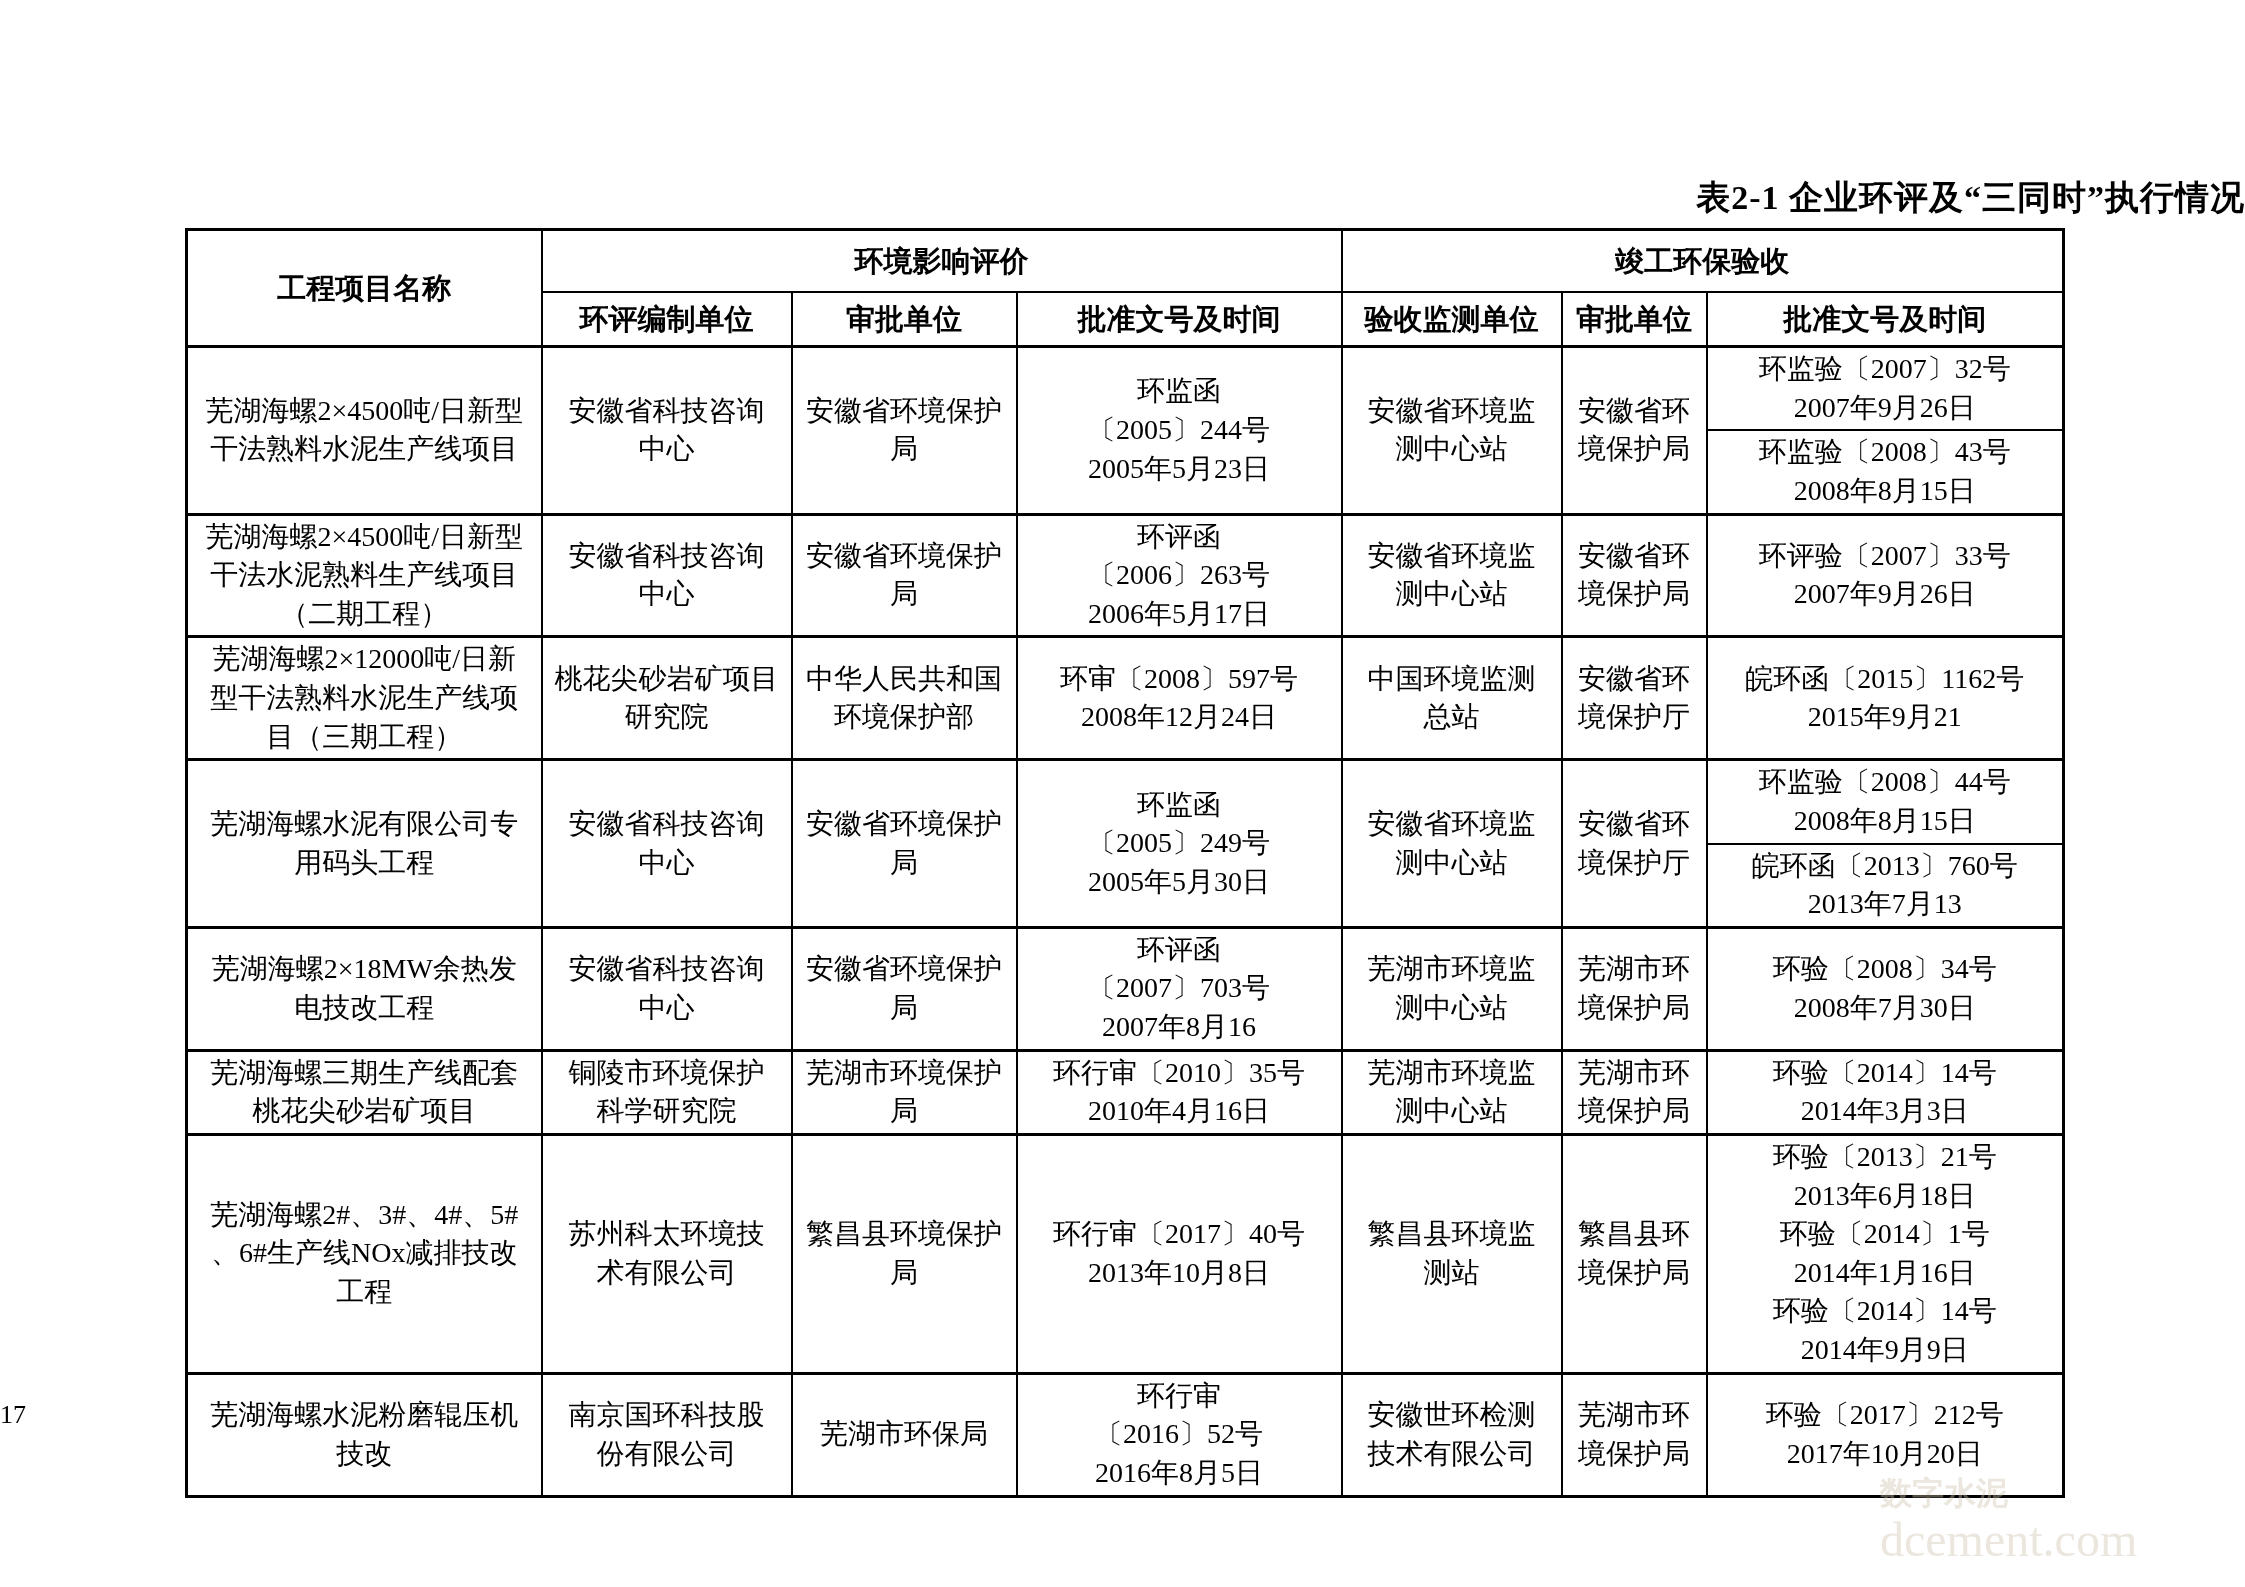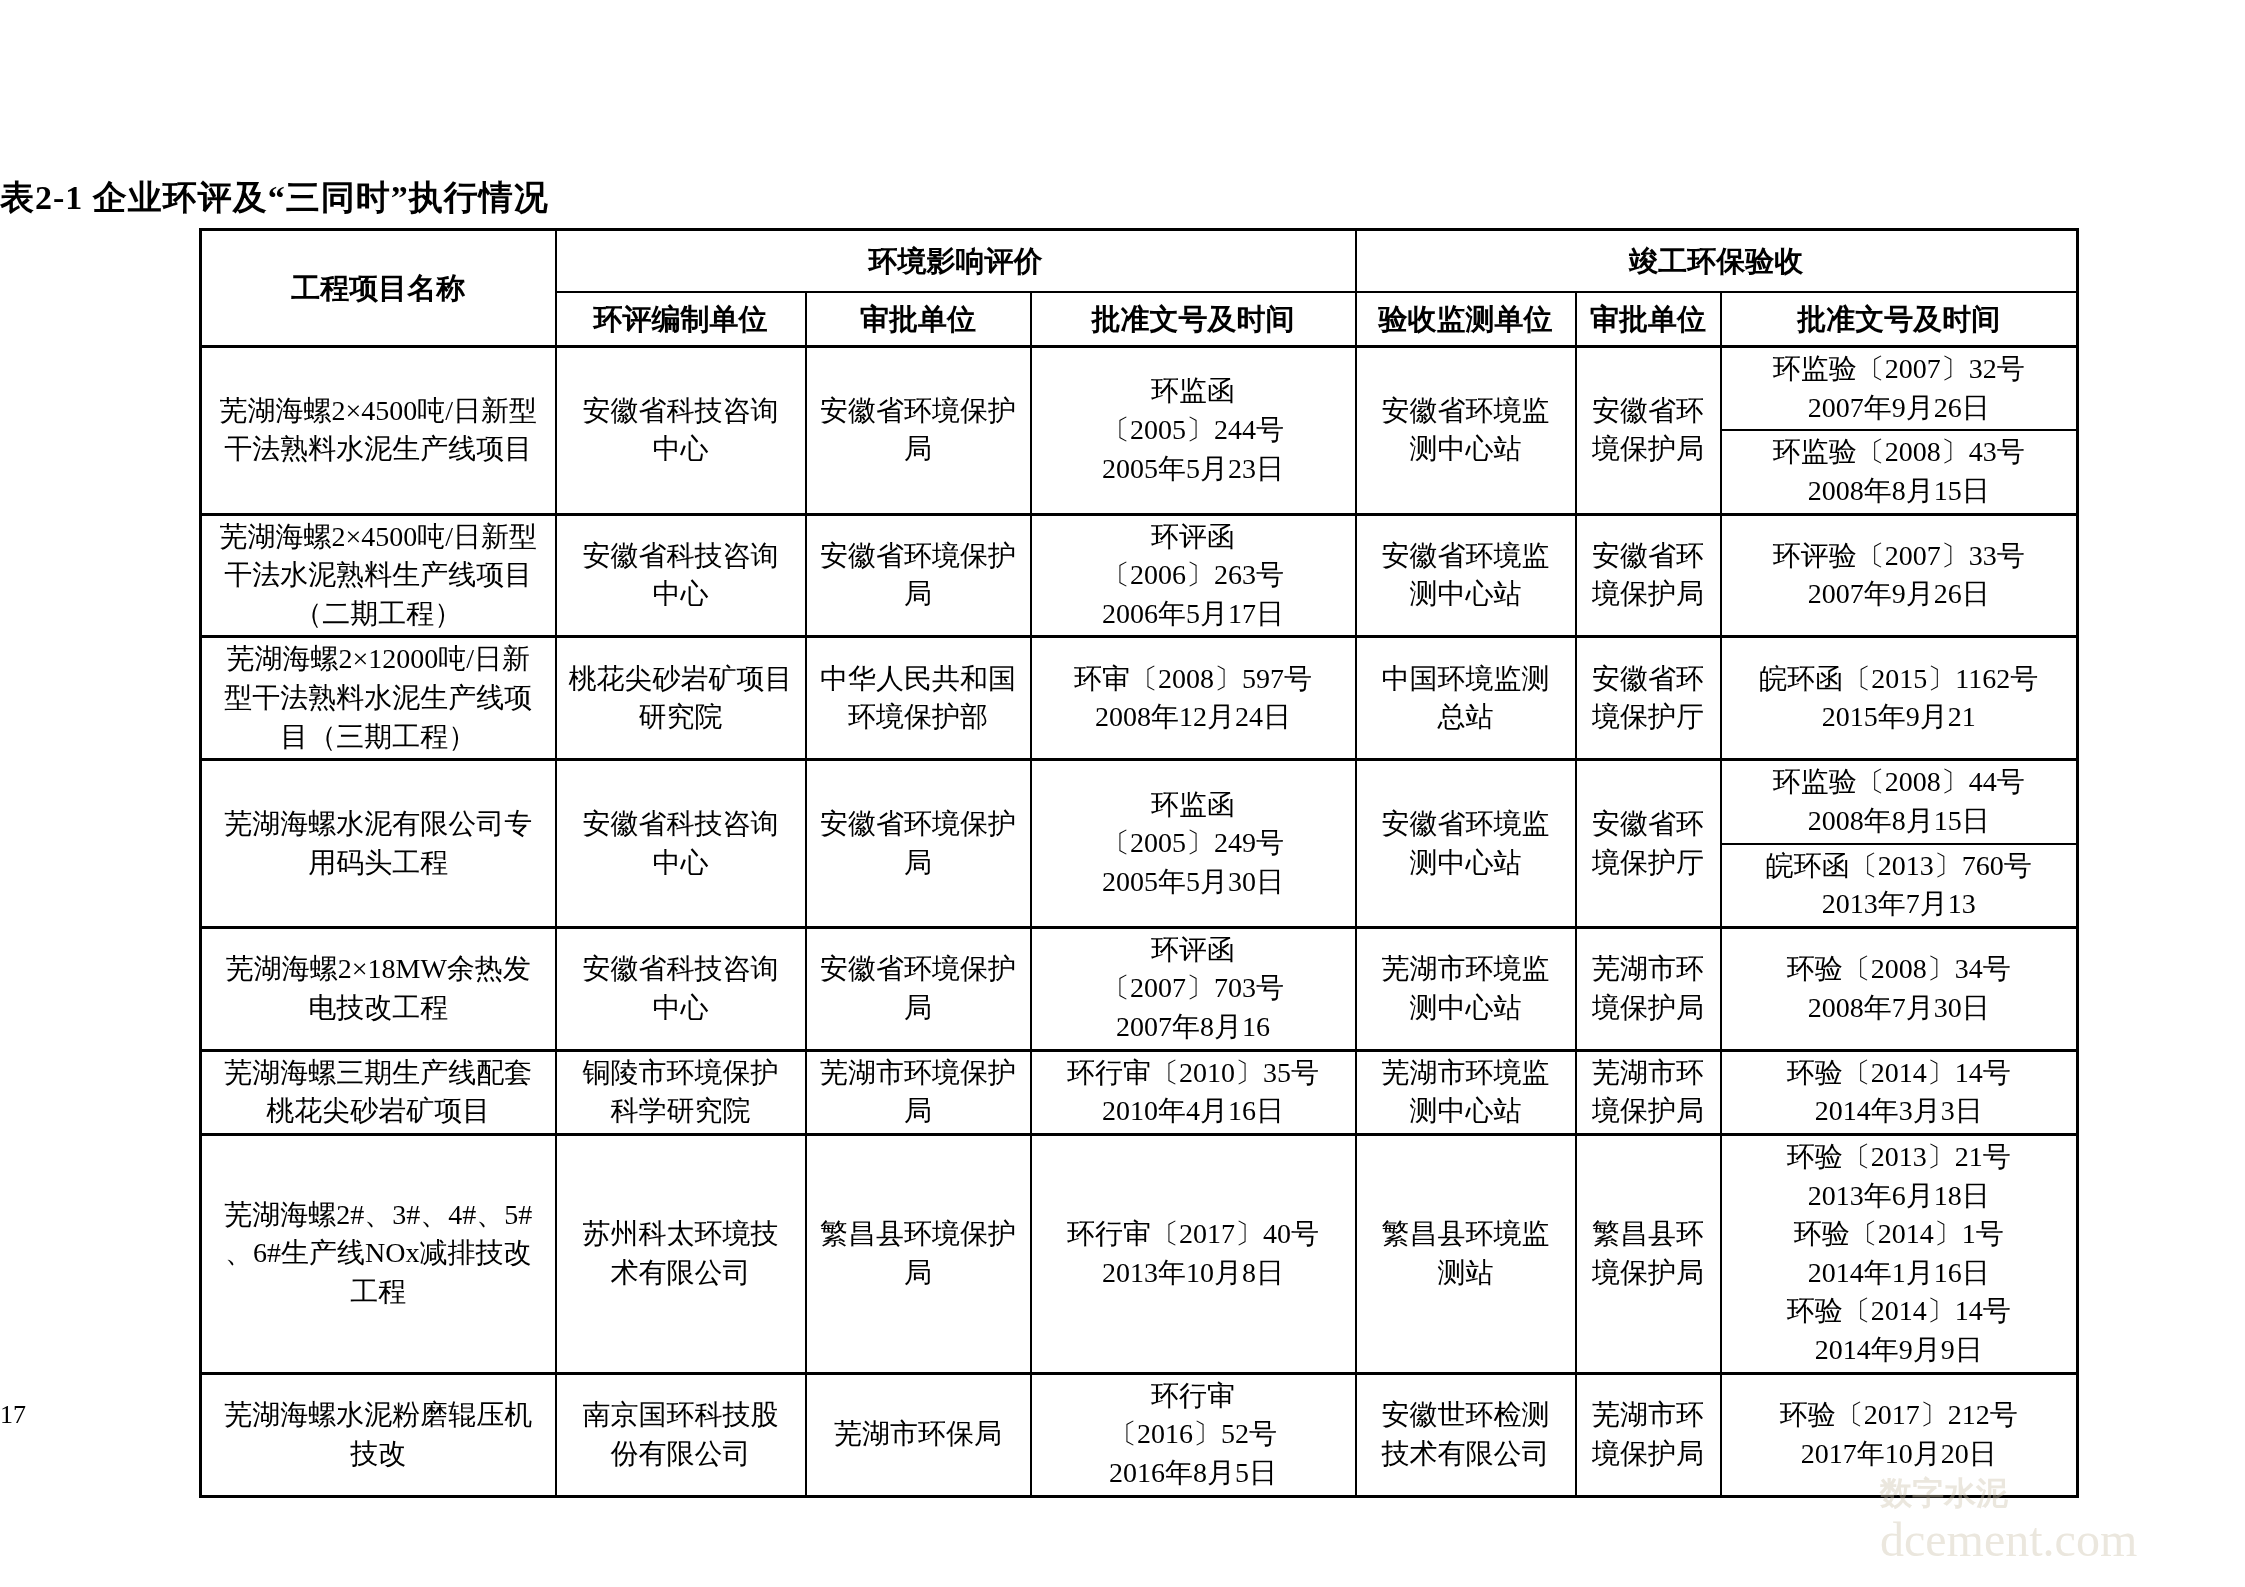--- a/index.html
+++ b/index.html
@@ -10,32 +10,31 @@
     height:1587px;
     background:#ffffff;
     font-family:"Liberation Serif", serif;
     color:#000;
     overflow:hidden;
   }
   .doc-title {
     position:absolute;
     top:175px; left:0;
     width:100%;
-    text-align:left;
+    text-align:right;
     font-size:34px;
     font-weight:bold;
     letter-spacing:1px;
   }
   table.report {
     position:absolute;
     left:185px; top:228px;
     width:1877px;
     border-collapse:collapse;
     table-layout:fixed;
-    margin-left:14px;
   }
   table.report th, table.report td {
     border:2px solid #000;
     text-align:center;
     vertical-align:middle;
     font-size:28px;
     line-height:1.38;
     padding:2px 6px;
     white-space:pre-line;
     overflow:hidden;

